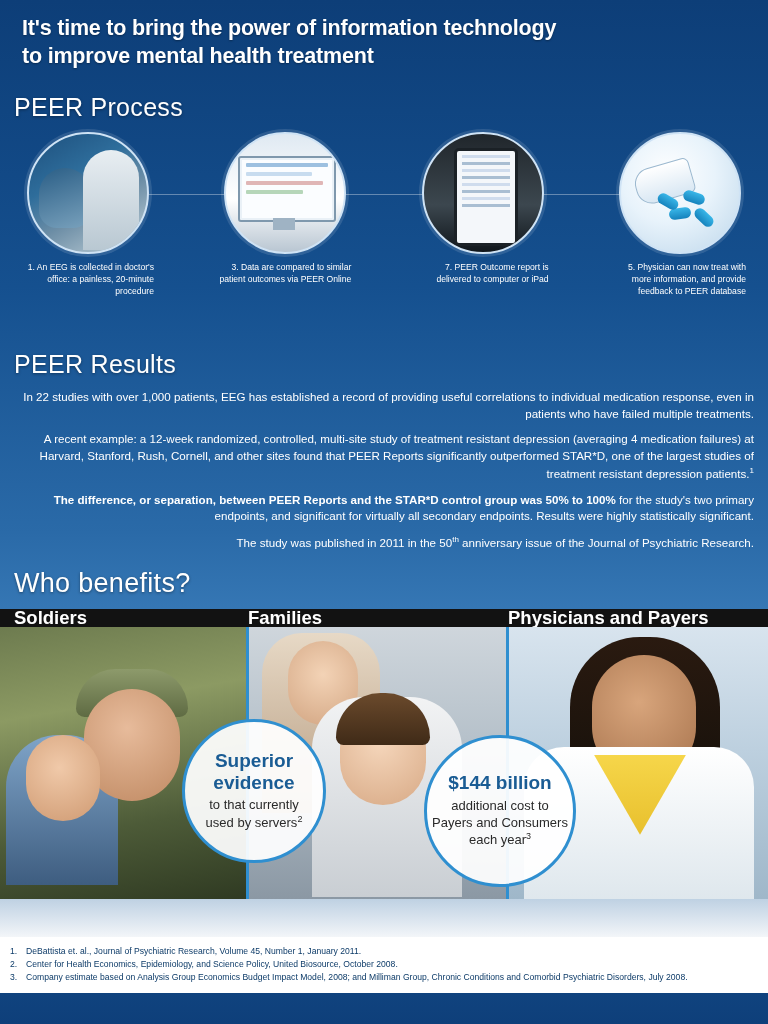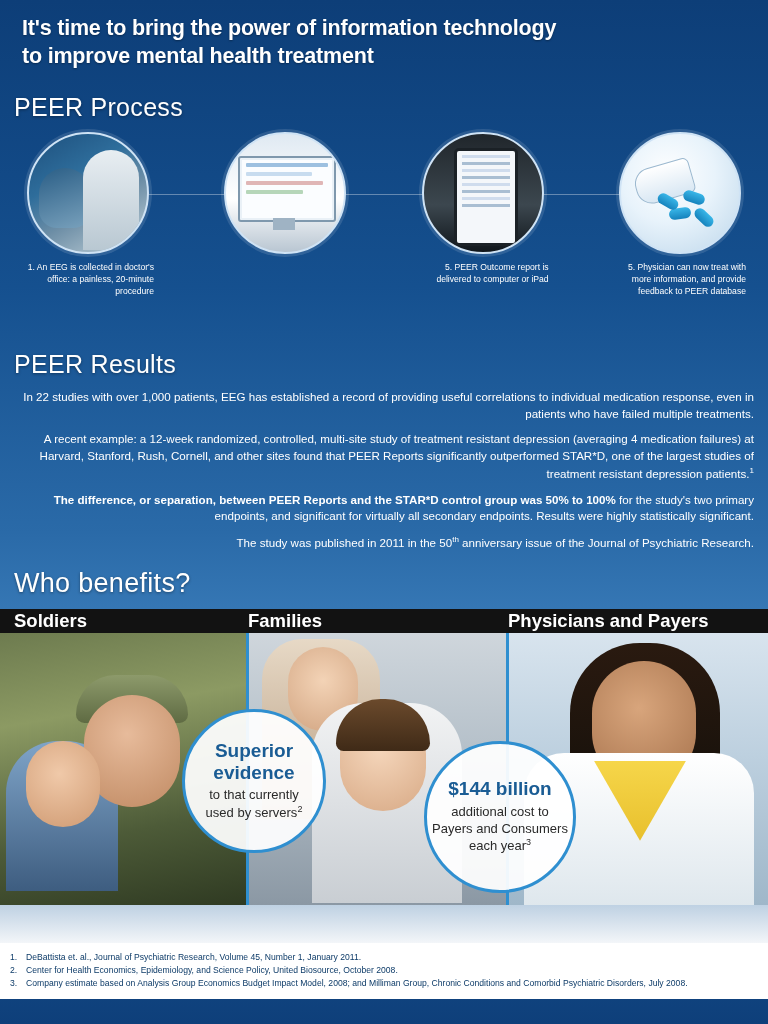--- a/index.html
+++ b/index.html
@@ -161,21 +161,21 @@
     font-size: 11.6px;
     line-height: 1.45;
     text-align: right;
   }
   .results p { margin: 0 0 9px 0; }
   .results sup { font-size: 8px; }
 
   
   .band {
     margin-top: 10px;
-    height: 24px;
+    height: 18px;
     background: #121212;
     display: flex;
     align-items: center;
     color: #ffffff;
     font-weight: bold;
     font-size: 18.5px;
   }
   .band .b-sol { width: 248px; padding-left: 14px; box-sizing: border-box; }
   .band .b-fam { width: 260px; padding-left: 0; }
   .band .b-phy { flex: 1; text-align: left; padding-left: 0; }
@@ -289,21 +289,21 @@
     color: #1a5c94;
   }
   .callout .small {
     font-size: 13px;
     line-height: 1.28;
     margin-top: 4px;
     color: #2a2a2a;
   }
   .callout .small sup { font-size: 9px; }
   #callout-evidence {
-    left: 182px; top: 76px; width: 144px; height: 144px;
+    left: 182px; top: 92px; width: 144px; height: 144px;
   }
   #callout-cost {
     left: 424px; top: 108px; width: 152px; height: 152px;
   }
 
   
   .reflection {
     height: 38px;
     background: linear-gradient(180deg, rgba(220,232,242,0.85), rgba(255,255,255,0.95));
   }
@@ -346,36 +346,37 @@
       <div class="step">
         <div class="bubble b3">
           <div class="mon">
               <i></i>
               <i></i>
               <i></i>
               <i></i>
             </div>
           <div class="stand"></div>
         </div>
+        <div class="step-caption">3. Data are compared to similar patient outcomes via PEER Online</div>
       </div>
 
       <div class="step">
         <div class="bubble b4">
           <div class="pad">
               <i></i>
               <i></i>
               <i></i>
               <i></i>
               <i></i>
               <i></i>
               <i></i>
               <i></i>
             </div>
         </div>
-        <div class="step-caption">5. PEER Outcome report is delivered to computer or iPad</div>
+        <div class="step-caption">7. PEER Outcome report is delivered to computer or iPad</div>
       </div>
 
       <div class="step">
         <div class="bubble b5">
           <div class="bottle"></div>
           <div class="pill p1"></div>
           <div class="pill p2"></div>
           <div class="pill p3"></div>
           <div class="pill p4"></div>
         </div>

